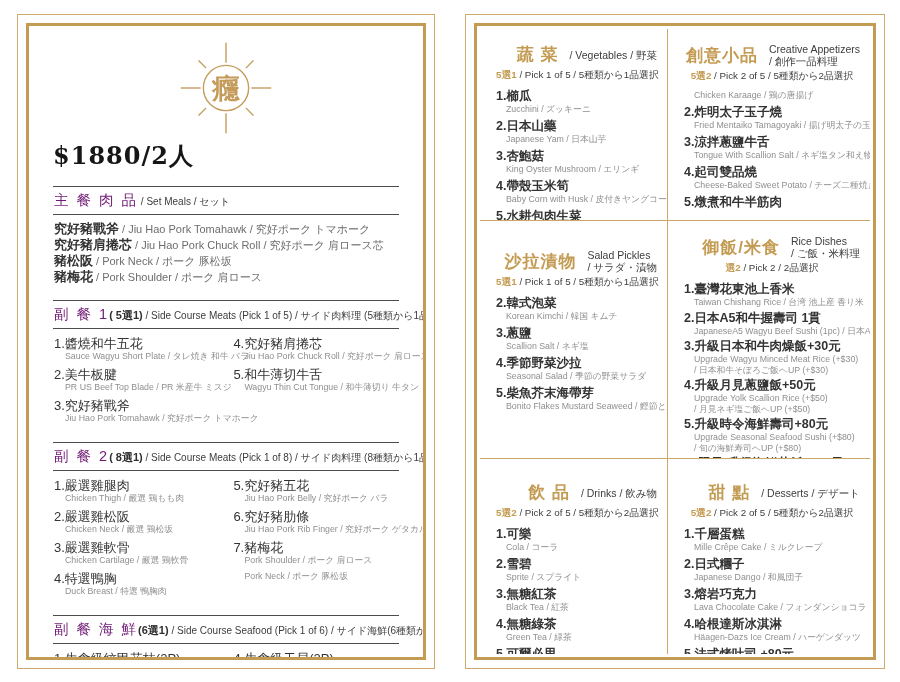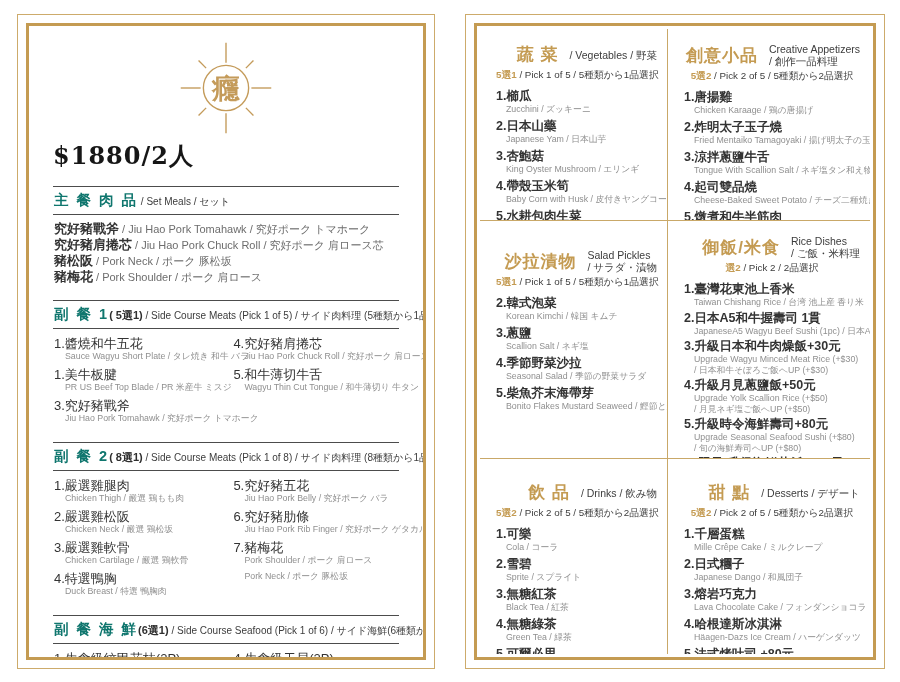--- a/index.html
+++ b/index.html
@@ -12,21 +12,21 @@
   .panel-inner{position:absolute;inset:8px;border:3px solid #c49b52;overflow:hidden;}
   
   #left-panel{left:17px;top:14px;width:416px;height:653px;}
   .lp-content{padding:12px 24px 0 24px;}
   .logo-wrap{text-align:center;margin-top:2px;}
   .price{text-align:left;font-family:"DejaVu Serif","Liberation Serif",serif;
     font-weight:bold;font-size:24px;color:#161616;letter-spacing:1px;margin:0 0 14px 0;}
   .lp-section{margin-bottom:13px;}
   .lp-header{border-top:1.5px solid #4c4c4c;border-bottom:1.5px solid #4c4c4c;
     padding:4px 1px;white-space:nowrap;}
-  .lp-header .t-zh{font-weight:bold;font-size:14.5px;color:#0f766e;letter-spacing:2px;}
+  .lp-header .t-zh{font-weight:normal;font-size:14.5px;color:#701a75;letter-spacing:2px;}
   .lp-header .t-pick{font-weight:bold;font-size:11px;color:#2f2f2f;}
   .lp-header .t-rest{font-size:10px;color:#3c3c3c;}
   .lp-main-items{padding:6px 1px 2px 1px;}
   .lp-main-item{font-size:13px;line-height:16px;white-space:nowrap;}
   .lp-main-item .zh{font-weight:bold;color:#333;}
   .lp-main-item .rest{font-size:11px;color:#6d6d6d;}
   .lp-cols{display:flex;padding:7px 0 0 1px;}
   .lp-col{width:52%;}
   .lp-col + .lp-col{width:48%;}
   .lp-item{margin-bottom:5px;}
@@ -107,21 +107,21 @@
         </div>
         <div class="lp-cols">
           <div class="lp-col">
 
               <div class="lp-item">
                 <div class="lp-item-zh">1.醬燒和牛五花</div>
                 <div class="lp-item-sub">Sauce Wagyu Short Plate / タレ焼き 和牛 バラ</div>
               </div>
 
               <div class="lp-item">
-                <div class="lp-item-zh">1.美牛板腱</div>
+                <div class="lp-item-zh">2.美牛板腱</div>
                 <div class="lp-item-sub">PR US Beef Top Blade / PR 米産牛 ミスジ</div>
               </div>
 
               <div class="lp-item">
                 <div class="lp-item-zh">3.究好豬戰斧</div>
                 <div class="lp-item-sub">Jiu Hao Pork Tomahawk / 究好ポーク トマホーク</div>
               </div>
             </div>
           <div class="lp-col">
 
@@ -268,21 +268,20 @@
             <span class="t-sub">
               <div>Creative Appetizers</div>
               <div>/ 創作一品料理</div>
             </span>
           </div>
           <div class="rp-pick"><span class="p-gold">5選2</span><span class="p-rest"> / Pick 2 of 5 / 5種類から2品選択</span></div>
         </div>
         <div>
 
             <div class="rp-item">
-              <div class="rp-item-zh">1.唐揚雞</div>
               <div class="rp-item-sub">Chicken Karaage / 鶏の唐揚げ</div>
             </div>
 
             <div class="rp-item">
               <div class="rp-item-zh">2.炸明太子玉子燒</div>
               <div class="rp-item-sub">Fried Mentaiko Tamagoyaki / 揚げ明太子の玉子焼き</div>
             </div>
 
             <div class="rp-item">
               <div class="rp-item-zh">3.涼拌蔥鹽牛舌</div>

